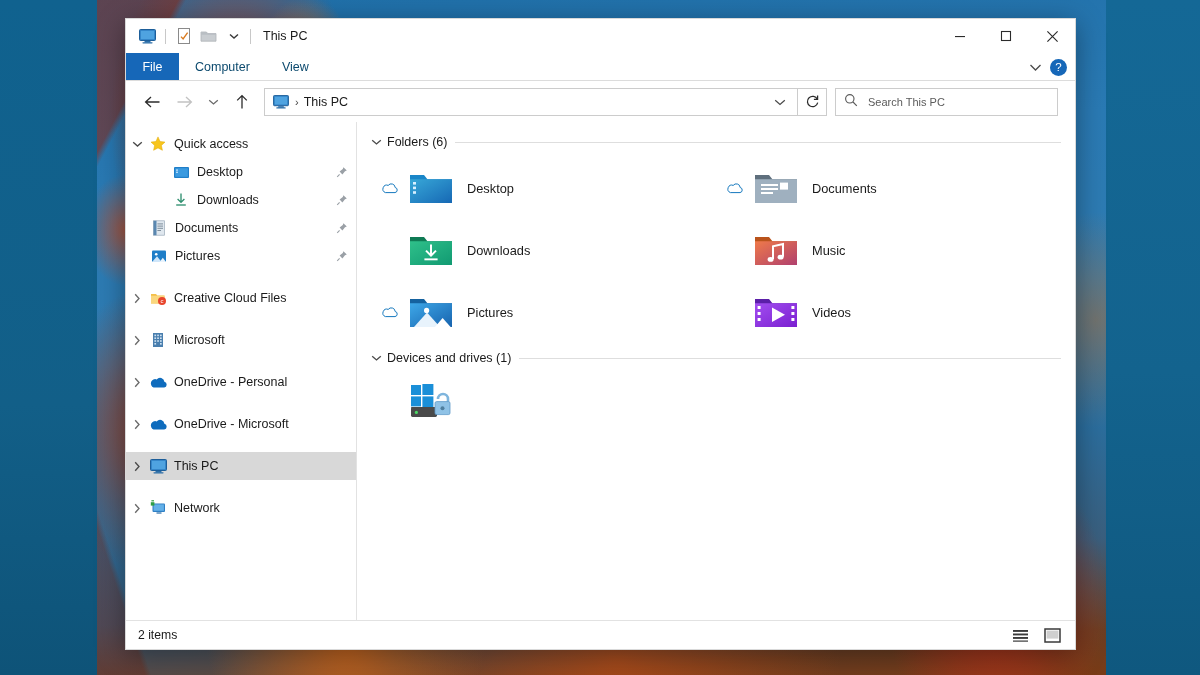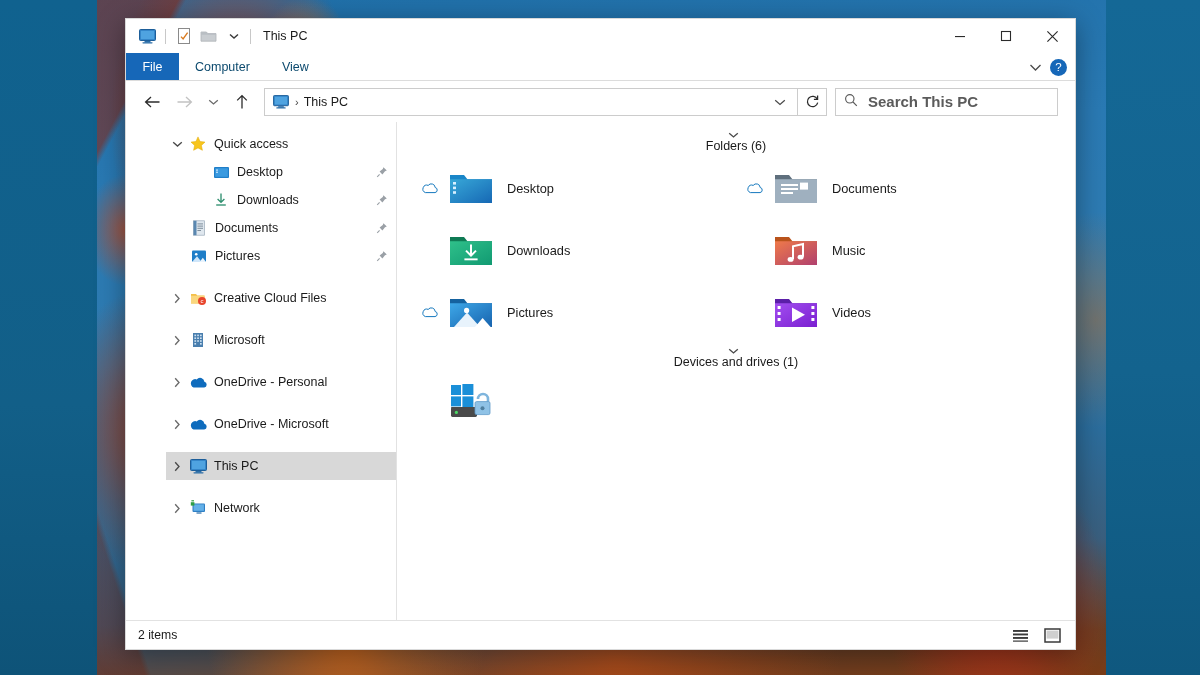--- a/index.html
+++ b/index.html
@@ -123,24 +123,24 @@
     margin-left: auto; width: 22px; display: flex; align-items: center; justify-content: center;
   }
   .refresh-btn {
     width: 29px; height: 28px; border: 1px solid #cccccc; border-left: none;
     display: flex; align-items: center; justify-content: center; background: #fff;
   }
   .searchbox {
     width: 223px; height: 28px; border: 1px solid #cccccc; background: #fff;
     display: flex; align-items: center; padding: 0 8px; margin-left: 8px;
   }
-  .search-ph { font-size: 15px; color: #5b5b5b; margin-left: 10px; font-weight: bold; }
-
-  
-  .wbody { flex: 1 1 auto; display: flex; min-height: 0; margin-left: 40px; }
+  .search-ph { font-size: 11px; color: #5b5b5b; margin-left: 10px; }
+
+  
+  .wbody { flex: 1 1 auto; display: flex; min-height: 0; }
 
   
   .sidebar {
     width: 231px; flex: 0 0 231px; background: #fff;
     border-right: 1px solid #e2e2e2; padding-top: 8px; overflow: hidden;
   }
   .nav-item {
     height: 28px; display: flex; align-items: center; position: relative;
     padding-right: 8px; font-size: 12.5px; color: #1a1a1a;
   }
@@ -153,21 +153,21 @@
   .nav-ico {
     width: 20px; min-width: 20px; height: 18px; margin-right: 6px;
     display: flex; align-items: center; justify-content: center;
   }
   .nav-label { white-space: nowrap; }
   .pin { margin-left: auto; display: flex; align-items: center; }
   .indent-1 { padding-left: 23px; }
 
   
   .content { flex: 1 1 auto; background: #fff; padding: 9px 14px 0 14px; overflow: hidden; }
-  .group-head { display: flex; align-items: center; height: 22px; margin-bottom: 4px; flex-direction: column; }
+  .group-head { display: flex; align-items: center; height: 22px; margin-bottom: 4px; }
   .group-chev { width: 16px; display: flex; align-items: center; color: #4a4a4a; }
   .group-title { font-size: 12.5px; color: #1a1a1a; white-space: nowrap; }
   .group-rule { flex: 1 1 auto; height: 1px; background: #dedede; margin-left: 8px; }
 
   .tiles { display: flex; flex-wrap: wrap; }
   .tile {
     width: 50%; height: 62px; display: flex; align-items: center;
     padding-left: 2px;
   }
   .cloud-slot { width: 34px; min-width: 34px; display: flex; align-items: center; justify-content: center; }

